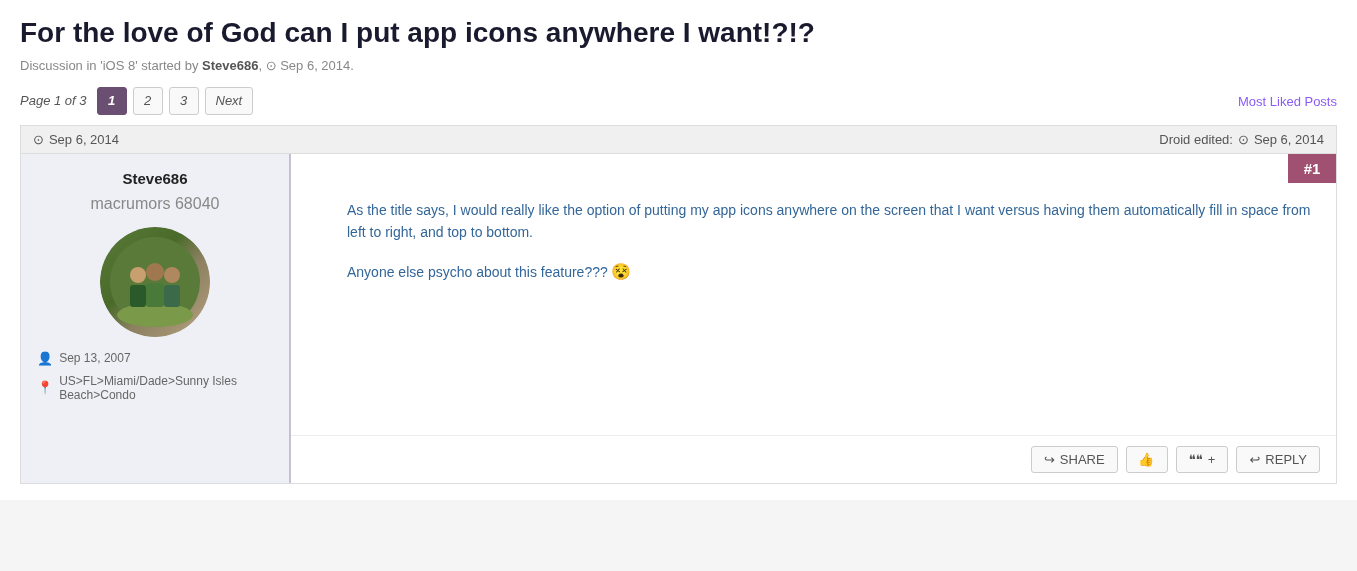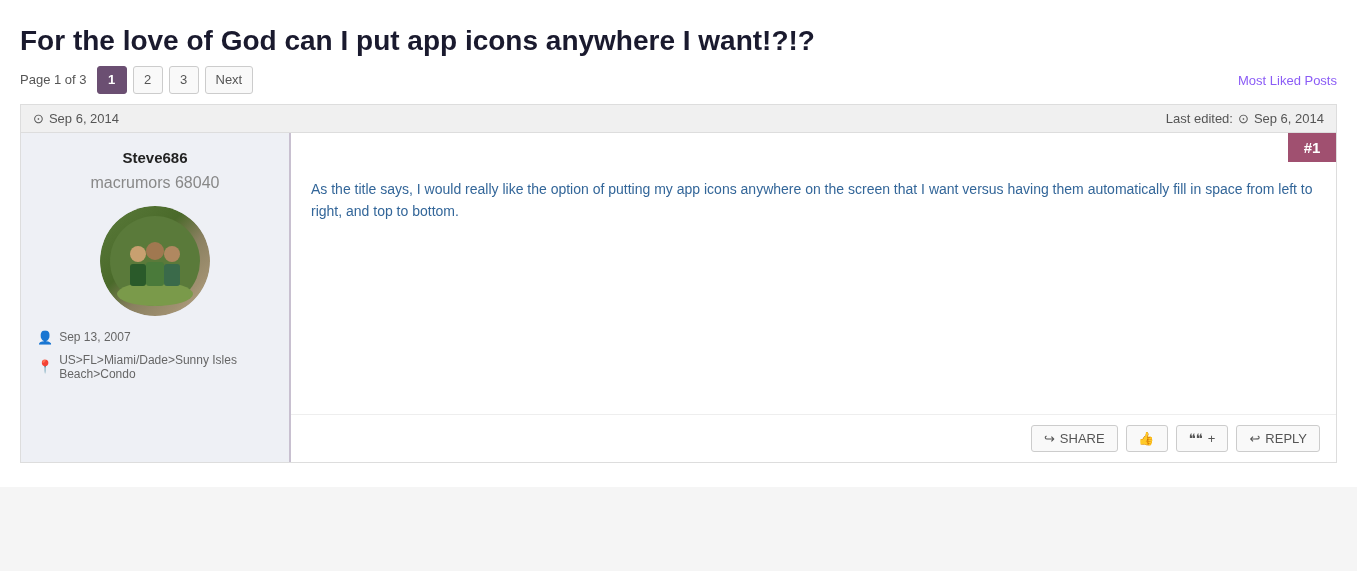--- a/index.html
+++ b/index.html
@@ -6,21 +6,21 @@
     body {
       font-family: Arial, sans-serif;
       font-size: 14px;
       background: #f5f5f5;
       color: #333;
     }
     .page-wrapper {
       background: #fff;
       max-width: 1357px;
       margin: 0 auto;
-      padding: 24px 20px;
+      padding: 16px 20px;
     }
     .thread-title {
       font-size: 28px;
       font-weight: 900;
       color: #1a1a2e;
       line-height: 1.2;
       margin-bottom: 8px;
     }
     .thread-meta {
       font-size: 13px;
@@ -37,20 +37,21 @@
     .pagination-bar {
       display: flex;
       align-items: center;
       justify-content: space-between;
       margin-bottom: 10px;
     }
     .pagination-left {
       display: flex;
       align-items: center;
       gap: 6px;
+      font-style: italic;
     }
     .page-label {
       font-size: 13px;
       color: #555;
       margin-right: 4px;
     }
     .page-btn {
       display: inline-flex;
       align-items: center;
       justify-content: center;
@@ -175,20 +176,21 @@
     .post-text {
       padding: 16px 20px;
       flex: 1;
       font-size: 14px;
       line-height: 1.6;
       color: #336699;
     }
     .post-text p {
       margin-bottom: 16px;
       color: #336699;
+      margin-left: 36px;
     }
     .post-footer {
       display: flex;
       justify-content: flex-end;
       align-items: center;
       padding: 10px 16px;
       gap: 8px;
       border-top: 1px solid #eee;
     }
     .action-btn {
@@ -209,41 +211,49 @@
     .quote-btn { }
     .reply-btn { }
   </style>
 </head>
 <body>
 
 <div class="page-wrapper">
 
   <h1 class="thread-title">For the love of God can I put app icons anywhere I want!?!?</h1>
 
+  <div class="thread-meta">
+    <span>Discussion in</span>
+    '<a href="#"><span>iOS 8</span></a>'
+    <span>started by</span>
+    <strong>Steve686</strong>,
+    <span>⊙</span>
+    <span>Sep 6, 2014</span>.
+  </div>
 
   <div class="pagination-bar">
     <div class="pagination-left">
       <span class="page-label">Page 1 of 3</span>
       <a class="page-btn active" href="#">1</a>
       <a class="page-btn" href="#">2</a>
       <a class="page-btn" href="#">3</a>
       <a class="page-btn next-btn" href="#">Next</a>
     </div>
     <div>
       <span class="most-liked">Most Liked Posts</span>
     </div>
   </div>
 
   <div class="post-date-bar">
     <div class="post-date-left">
       <span class="clock-icon">⊙</span>
       <span>Sep 6, 2014</span>
     </div>
     <div class="post-date-right">
-      <span>Last edited:</span>
+      <span>Droid edited:</span>
       <span class="clock-icon">⊙</span>
       <span>Sep 6, 2014</span>
     </div>
   </div>
 
   <div class="post-container">
 
     <div class="post-sidebar">
       <span class="username">Steve686</span>
       <span class="user-rank">macrumors 68040</span>
@@ -276,20 +286,24 @@
         <span>US&gt;FL&gt;Miami/Dade&gt;Sunny Isles Beach&gt;Condo</span>
       </div>
     </div>
 
     <div class="post-content-area">
       <div style="display:flex; justify-content:flex-end;">
         <div class="post-header-num">#1</div>
       </div>
       <div class="post-text">
         <p>As the title says, I would really like the option of putting my app icons anywhere on the screen that I want versus having them automatically fill in space from left to right, and top to bottom.</p>
+        <p>
+          <span>Anyone else psycho about this feature???</span>
+          <span style="font-size:16px;">😵</span>
+        </p>
       </div>
       <div class="post-footer">
         <button class="action-btn share-btn">
           <span>↪</span>
           <span>SHARE</span>
         </button>
         <button class="action-btn like-btn">
           <span>👍</span>
         </button>
         <button class="action-btn quote-btn">

